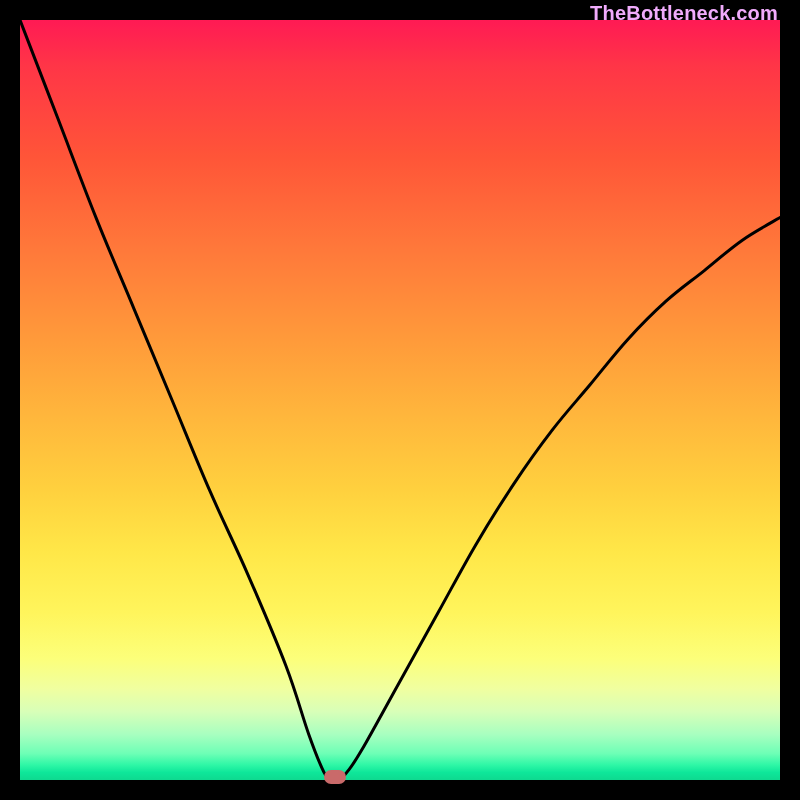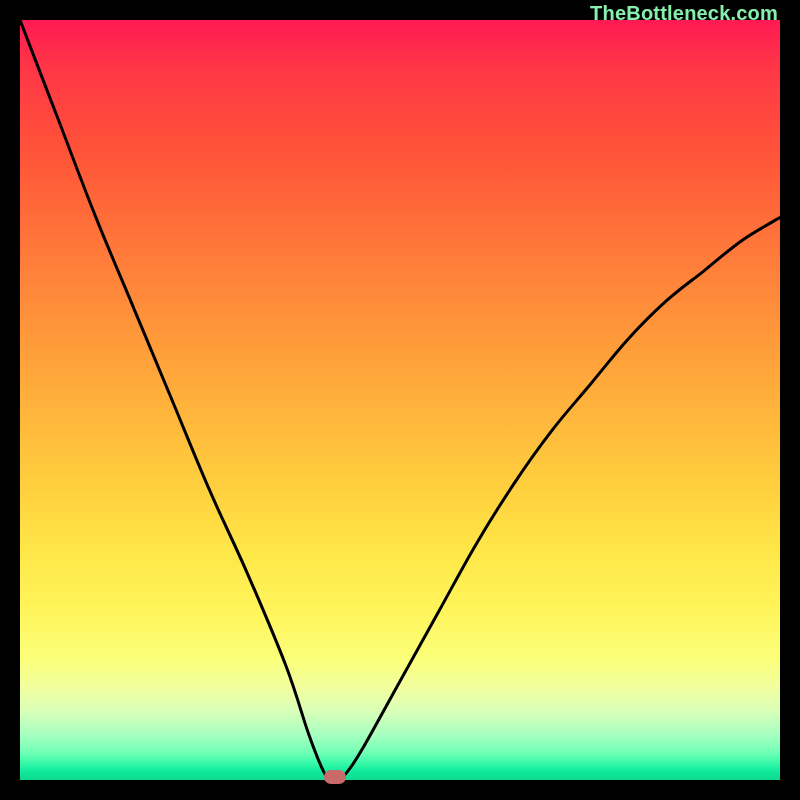--- a/index.html
+++ b/index.html
@@ -41,21 +41,21 @@
       #0ed98f 100%
     );
   }
   .watermark {
     position: absolute;
     top: 2px;
     right: 22px;
     font-family: Arial, Helvetica, sans-serif;
     font-size: 20px;
     font-weight: 600;
-    color: #86efac;
+    color: #f0abfc;
     letter-spacing: 0.2px;
   }
   .curve-svg {
     position: absolute;
     left: 20px;
     top: 20px;
     width: 760px;
     height: 760px;
   }
   .curve-path {

